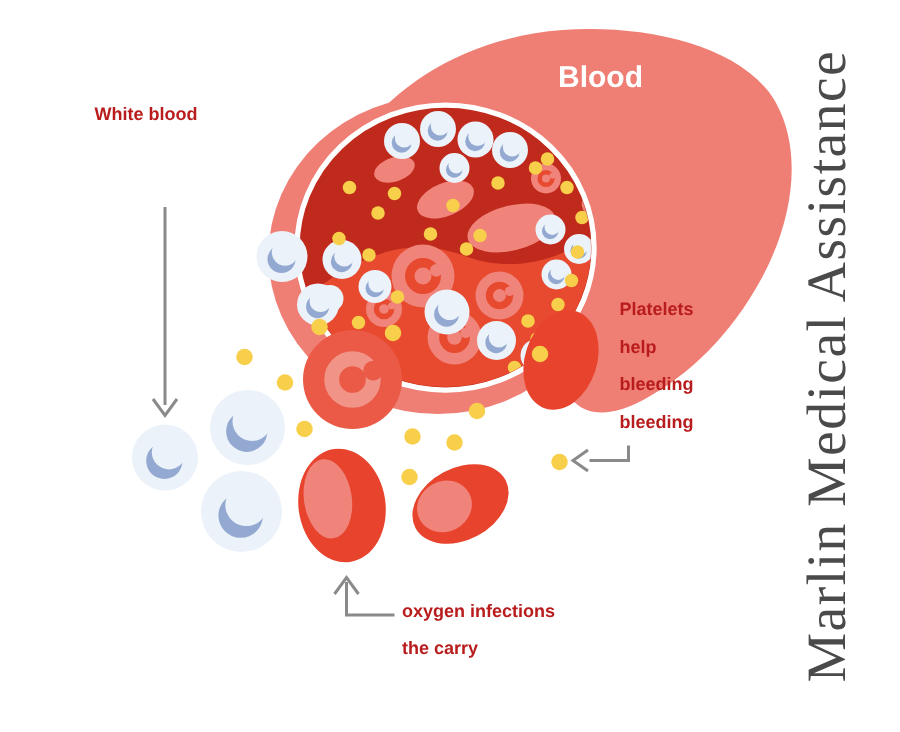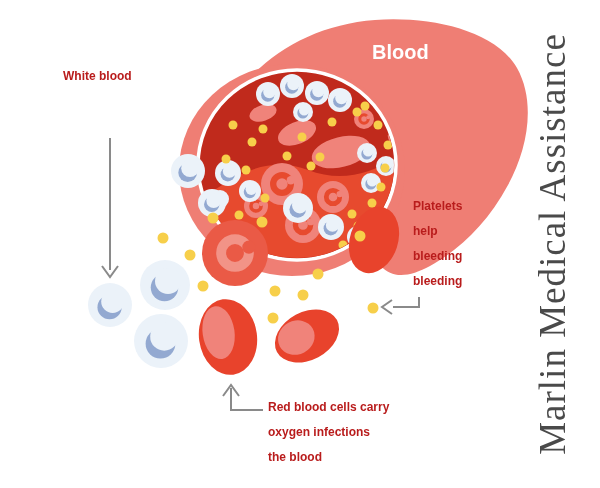--- a/index.html
+++ b/index.html
@@ -243,19 +243,18 @@
     </div>
 
   <div class="label lbl-platelets">
       <div>Platelets</div>
       <div>help</div>
       <div>bleeding</div>
       <div>bleeding</div>
     </div>
 
   <div class="label lbl-rbc">
-      <div>Red blood cells carry</div>
       <div>oxygen infections</div>
-      <div>the blood</div>
+      <div>the carry</div>
     </div>
 
   <div class="watermark">Marlin Medical Assistance</div>
 </div>
 
 </body></html>

